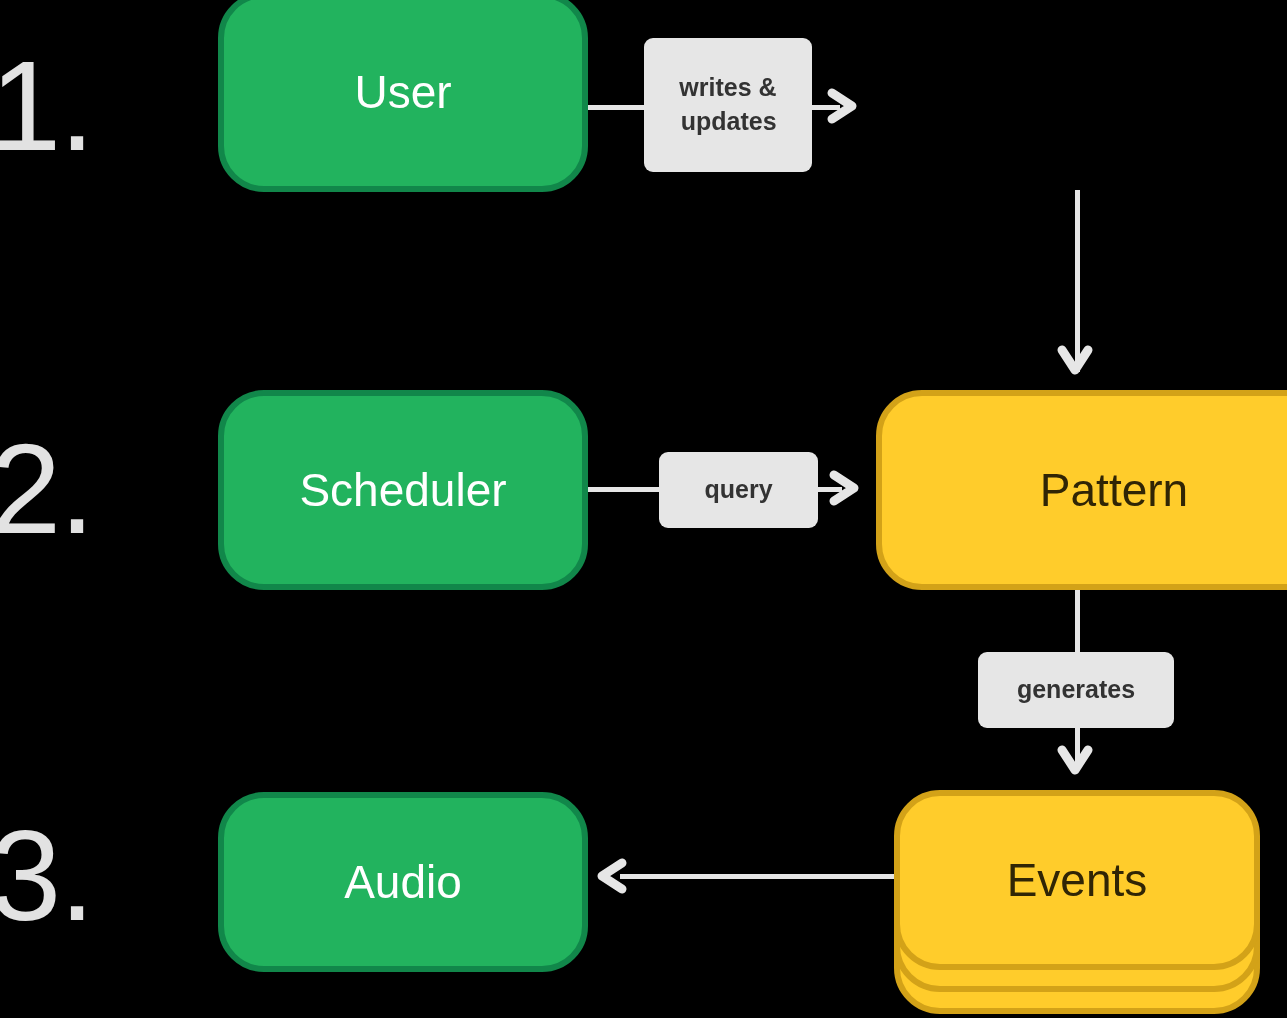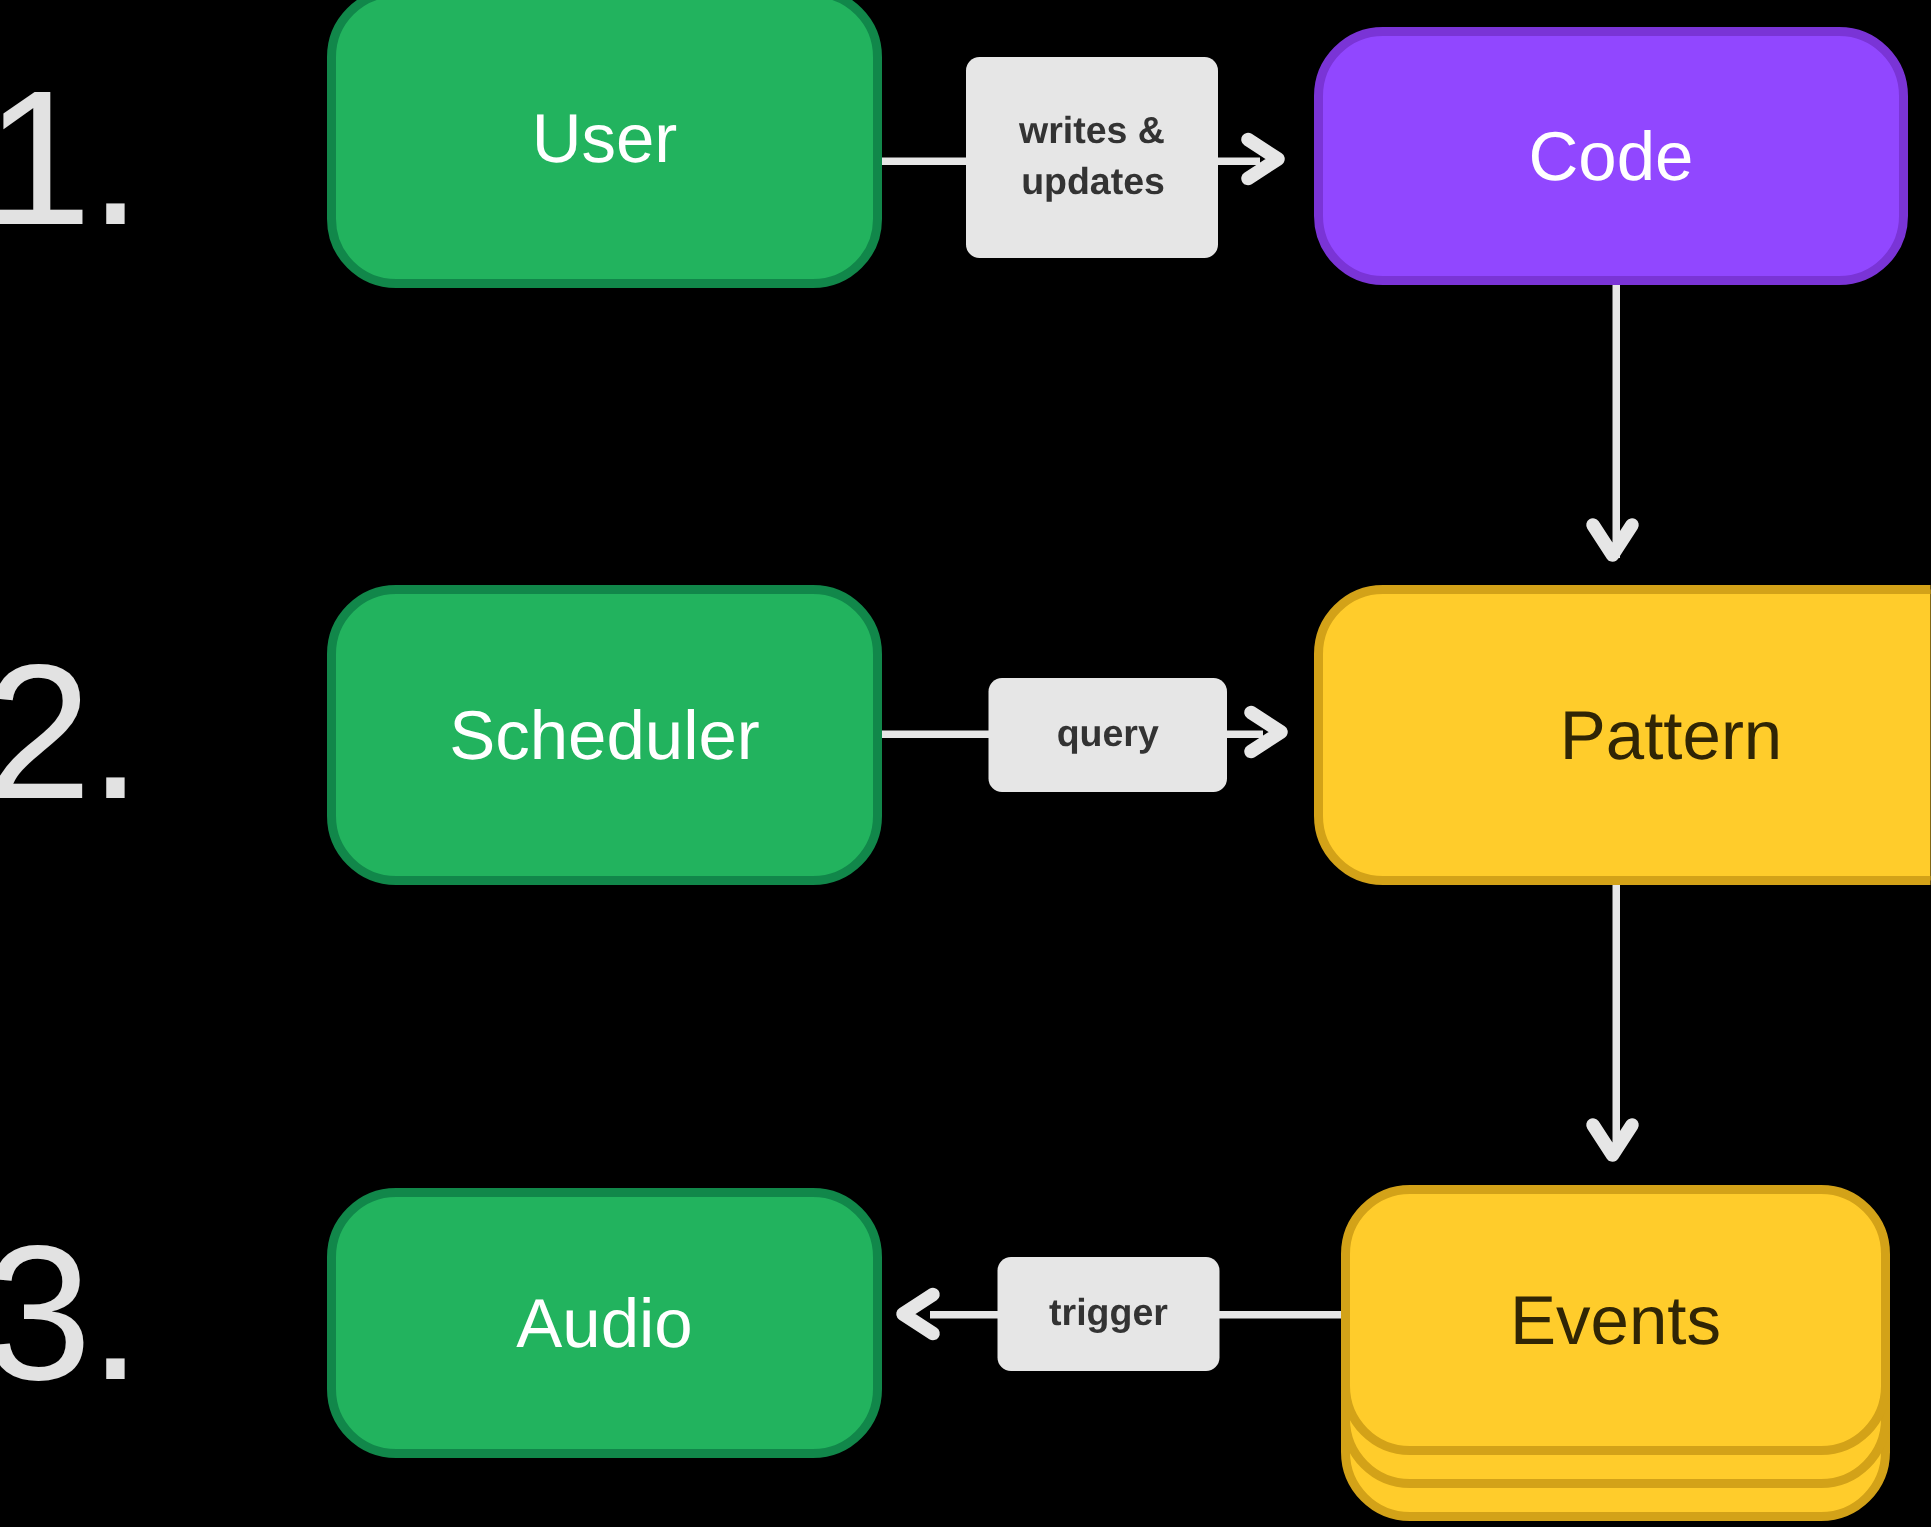--- a/index.html
+++ b/index.html
@@ -145,23 +145,20 @@
 
   <div class="arrowhead" style="left:826px; top:90px;">
     <svg width="34" height="34" viewBox="0 0 34 34">
       <polyline points="6,3 26,16 6,29" fill="none" stroke="#e6e6e6" stroke-width="9" stroke-linecap="round" stroke-linejoin="round"></polyline>
     </svg>
   </div>
 
   <div class="edge-label" style="left:644px; top:38px; width:168px; height:134px;">writes &amp;
 updates</div>
 
-  <div class="node node-purple" style="left:876px; top:18px; width:396px; height:172px;">
-    <span>Code</span>
-  </div>
 
   <div class="edge-line v" style="left:1075px; top:190px; height:182px;"></div>
 
   <div class="arrowhead" style="left:1059px; top:344px;">
     <svg width="34" height="34" viewBox="0 0 34 34">
       <polyline points="3,6 16,26 29,6" fill="none" stroke="#e6e6e6" stroke-width="9" stroke-linecap="round" stroke-linejoin="round"></polyline>
     </svg>
   </div>
 
 
@@ -184,34 +181,34 @@
   </div>
 
   <div class="edge-line v" style="left:1075px; top:590px; height:180px;"></div>
 
   <div class="arrowhead" style="left:1059px; top:744px;">
     <svg width="34" height="34" viewBox="0 0 34 34">
       <polyline points="3,6 16,26 29,6" fill="none" stroke="#e6e6e6" stroke-width="9" stroke-linecap="round" stroke-linejoin="round"></polyline>
     </svg>
   </div>
 
+  <div class="edge-label" style="left:978px; top:652px; width:196px; height:76px;">generates</div>
 
   <div class="node node-green" style="left:218px; top:792px; width:370px; height:180px;">
     <span>Audio</span>
   </div>
 
   <div class="edge-line h" style="left:620px; top:874px; width:278px;"></div>
 
   <div class="arrowhead" style="left:594px; top:860px;">
     <svg width="34" height="34" viewBox="0 0 34 34">
       <polyline points="28,3 8,16 28,29" fill="none" stroke="#e6e6e6" stroke-width="9" stroke-linecap="round" stroke-linejoin="round"></polyline>
     </svg>
   </div>
 
-  <div class="edge-label" style="left:665px; top:838px; width:148px; height:76px;">trigger</div>
 
   <div class="stack-wrap" style="left:894px; top:790px; width:366px; height:228px;">
     <div class="stack-layer" style="top:44px; width:366px; height:180px;"></div>
     <div class="stack-layer" style="top:22px; width:366px; height:180px;"></div>
     <div class="stack-face" style="width:366px; height:180px;">
       <span>Events</span>
     </div>
   </div>
 
 </div>

